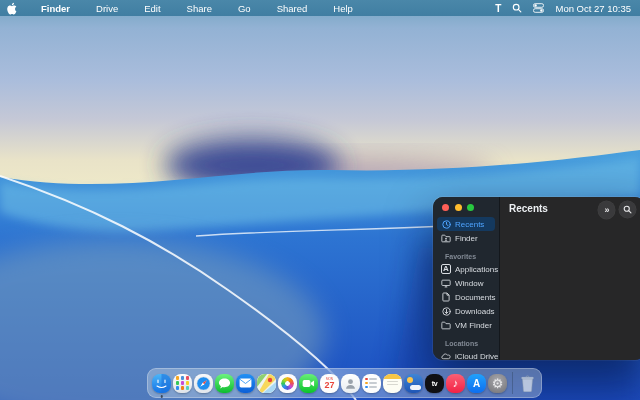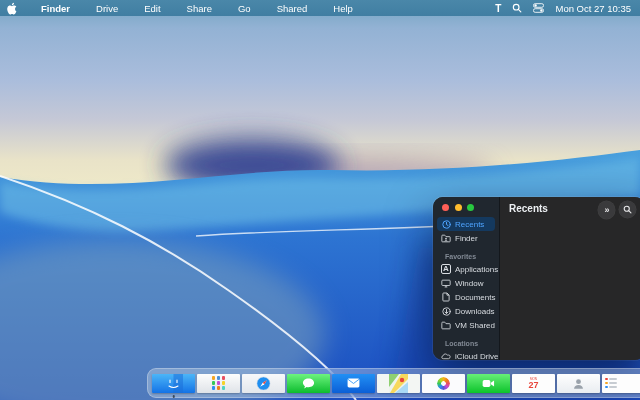--- a/index.html
+++ b/index.html
@@ -39,21 +39,21 @@
   .tb-btn{position:absolute;top:4px;width:17px;height:17px;border-radius:50%;background:#3a3a3c;
     display:flex;align-items:center;justify-content:center;color:#e6e6e8;box-shadow:0 0 0 .5px rgba(255,255,255,.12);}
   .tb-chevrons{left:165px;font-size:9px;letter-spacing:-1px;font-weight:bold;padding-bottom:1px;}
   .tb-search{left:186px;}
 
   
   .dock{position:absolute;left:147px;top:368px;height:30px;z-index:30;display:flex;align-items:center;
     gap:2px;padding:0 5px;border-radius:9px;
     background:rgba(205,222,235,.38);box-shadow:inset 0 0 0 1px rgba(255,255,255,.28);
     backdrop-filter:blur(10px);}
-  .dock-icon{width:43px;height:19px;border-radius:1px;position:relative;flex:none;overflow:hidden;
+  .dock-icon{width:19px;height:19px;border-radius:8px;position:relative;flex:none;overflow:hidden;
     box-shadow:0 1px 2px rgba(0,0,0,.25);display:flex;align-items:center;justify-content:center;}
   .dock-sep{width:1px;height:22px;background:rgba(40,60,80,.35);margin:0 3px;flex:none;}
   .run-dot{position:absolute;left:50%;transform:translateX(-50%);bottom:-5px;width:2.5px;height:2.5px;
     border-radius:50%;background:rgba(40,50,60,.8);box-shadow:none;}
   .di-wrap{position:relative;flex:none;}
 
   .di-finder{background:linear-gradient(180deg,#4bb5f8,#1473e6);}
   .di-launchpad{background:linear-gradient(180deg,#fdfdfd,#dfe3e8);}
   .lp-grid{display:grid;grid-template-columns:repeat(3,3.5px);grid-template-rows:repeat(3,3.5px);gap:1.5px;}
   .lp-grid i{border-radius:1px;display:block;}
@@ -225,21 +225,21 @@
             </svg>
           </span>
           <span>Downloads</span>
         </div>
         <div class="side-row">
           <span class="sicon">
             <svg width="10" height="9" viewBox="0 0 12 10" fill="none" stroke="#d9dde2" stroke-width="1">
               <path d="M1,2.6 L1,8.4 Q1,9 1.8,9 L10.2,9 Q11,9 11,8.4 L11,3.4 Q11,2.8 10.2,2.8 L6,2.8 L5,1.4 Q4.8,1 4.2,1 L1.8,1 Q1,1 1,1.8 Z"></path>
             </svg>
           </span>
-          <span>VM Shared</span>
+          <span>VM Finder</span>
         </div>
 
         <div class="section-label">Locations</div>
         <div class="side-row">
           <span class="sicon">
             <svg width="11" height="8" viewBox="0 0 13 9" fill="none" stroke="#d9dde2" stroke-width="1">
               <path d="M3.2,8 Q1,8 1,6.1 Q1,4.4 2.8,4.2 Q3.2,1.8 5.6,1.8 Q7.6,1.8 8.3,3.5 Q8.8,3.2 9.6,3.2 Q11.6,3.2 11.9,5 Q12,8 9.8,8 Z"></path>
             </svg>
           </span>
           <span>iCloud Drive</span>

